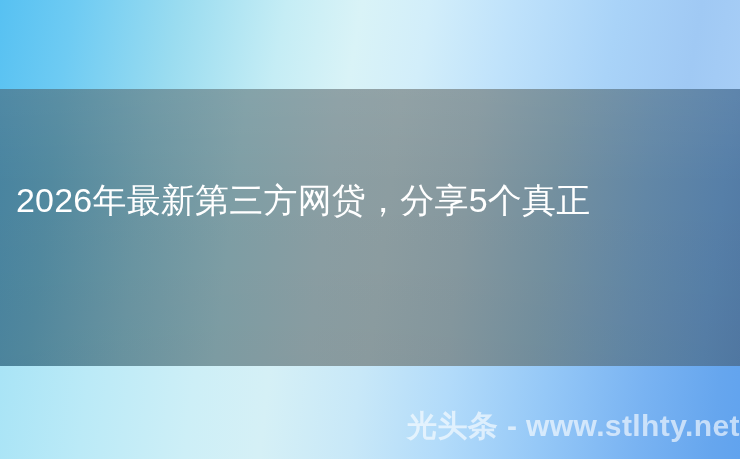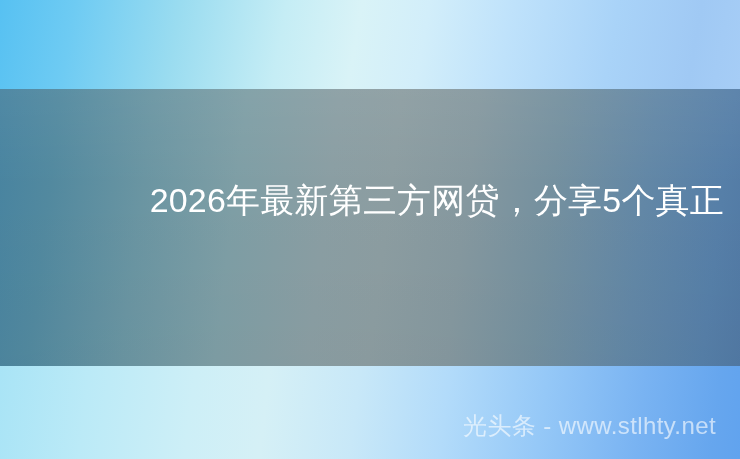--- a/index.html
+++ b/index.html
@@ -91,42 +91,42 @@
         #66a6ee 96%,
         #61a3ee 100%);
   }
 
   
   .title-wrap {
     position: absolute;
     left: 0;
     top: 178px;
     width: 740px;
-    text-align: right;
+    text-align: left;
     padding: 0 16px;
     box-sizing: border-box;
   }
   .title-line {
     color: #ffffff;
     font-size: 34px;
     line-height: 44px;
     font-weight: 400;
     letter-spacing: 0.2px;
     white-space: nowrap;
   }
 
   
   .watermark {
     position: absolute;
-    right: 24px;
+    right: 0;
     bottom: 16px;
     color: rgba(255,255,255,0.62);
-    font-size: 24px;
+    font-size: 30px;
     line-height: 34px;
-    font-weight: 400;
+    font-weight: 700;
     letter-spacing: 0.4px;
     white-space: nowrap;
   }
 </style>
 </head>
 <body>
 
 <div id="banner">
 
   <div class="band-top"></div>

